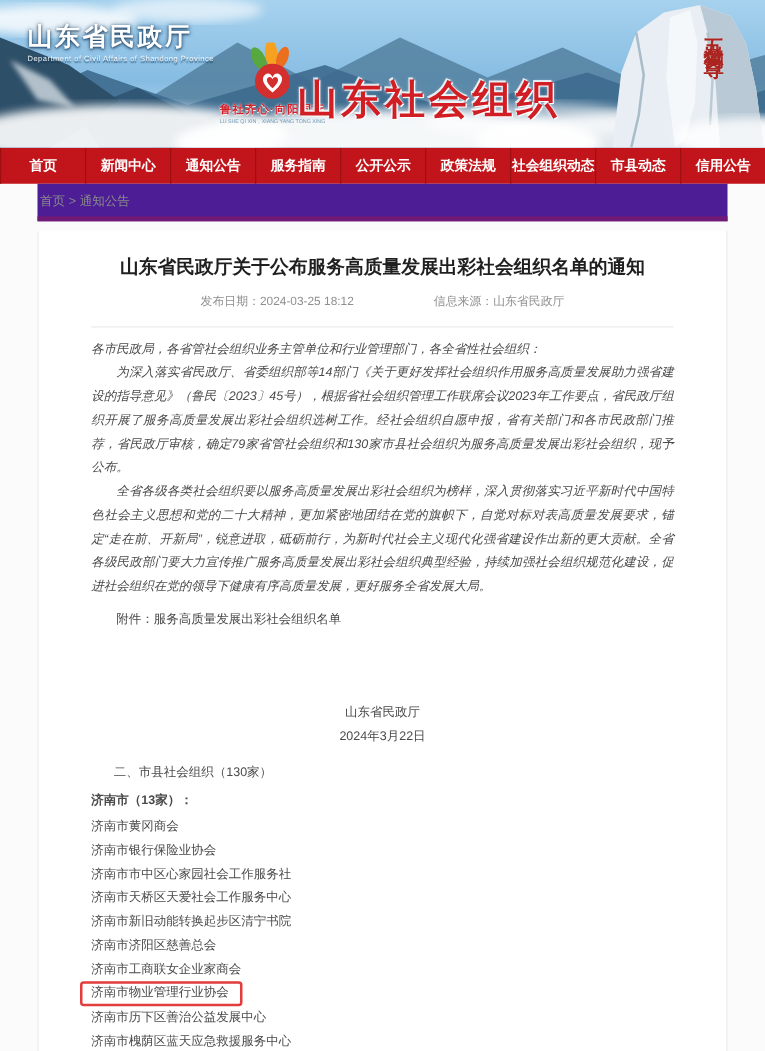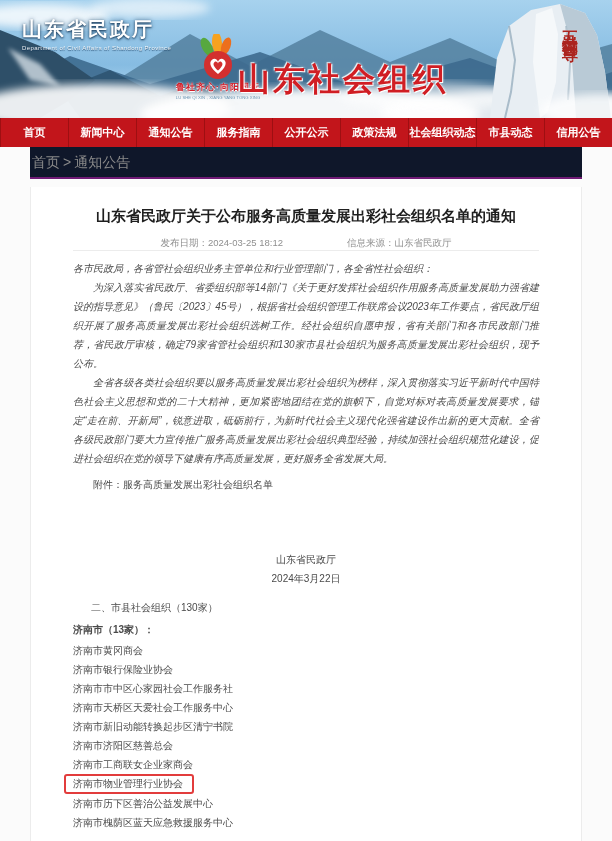--- a/index.html
+++ b/index.html
@@ -41,37 +41,37 @@
   .main-nav { display:flex; width:612px; height:29px; background:#c2151b; }
   .nav-item {
     flex:1; display:flex; align-items:center; justify-content:center;
     color:#fff; font-size:11px; font-weight:bold; cursor:pointer;
     border-right:1px solid #9e0f12; white-space:nowrap;
   }
   .nav-item:first-child { border-left:1px solid #9e0f12; }
   .nav-item:last-child { border-right:none; }
   
   .breadcrumb {
-    margin:0 30px; padding:7px 2px 5px; font-size:14px; color:#8a8a8a;
-    border-bottom:2px solid #701a75; background:#0f172a;
+    margin:0 30px; padding:7px 2px 5px; font-size:10px; color:#8a8a8a;
+    border-bottom:4px solid #701a75; background:#4c1d95;
   }
   .breadcrumb .crumb-home { cursor:pointer; }
   .breadcrumb .sep { margin:0 3px; }
   
   .content-card {
     margin:8px 30px 0; background:#fff; border:1px solid #ececec; border-top:none;
     min-height:760px; padding:18px 42px 30px;
   }
   .article-title {
     text-align:center; font-size:15px; font-weight:bold; color:#1f1f1f;
     line-height:21px; margin-bottom:11px;
   }
   .article-meta {
     display:flex; justify-content:center; gap:64px;
-    font-size:9.5px; color:#8f8f8f; border-bottom:1px solid #ececec;
+    font-size:9.5px; color:#8f8f8f; padding-bottom:13px; border-bottom:1px solid #ececec;
   }
   .article-body { padding-top:8px; font-size:10px; color:#4a4a4a; }
   .article-body p.para { line-height:19px; text-align:justify;font-style:italic; }
   .article-body p.indent { text-indent:2em; }
   .attachment { margin-top:7px; line-height:19px; text-indent:2em; cursor:pointer; }
   .sig { margin-top:56px; text-align:center; line-height:19px; }
   .sig-date { text-align:center; line-height:19px; }
   .section-heading { margin-top:10px; line-height:19px; text-indent:1.8em; }
   .city-heading { margin-top:3px; font-weight:bold; line-height:19px; }
   .org-list { list-style:none; margin-top:2px; }

